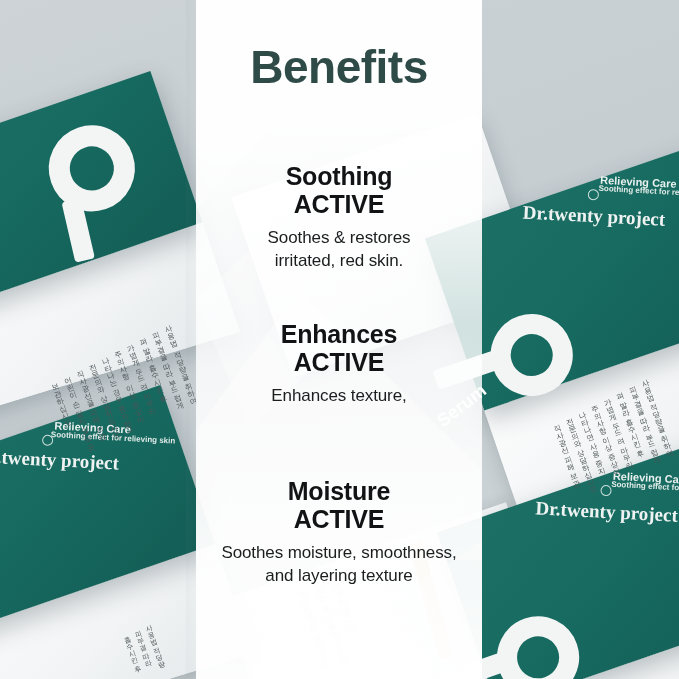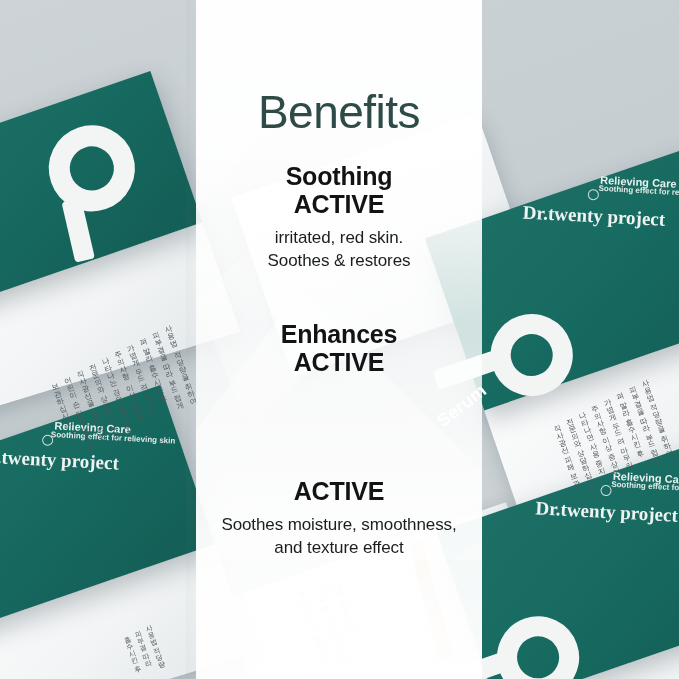--- a/index.html
+++ b/index.html
@@ -102,21 +102,21 @@
     content:"";position:absolute;left:-10px;top:0;width:12px;height:100%;
     background:linear-gradient(90deg,rgba(120,140,150,.05),rgba(120,140,150,0));
   }
 
   #content{
     position:absolute;left:196px;top:0;width:286px;height:679px;
     z-index:60;text-align:center;
   }
   #title{
     position:absolute;left:0;top:40px;width:100%;
-    font-size:46px;font-weight:400;color:#2e4b47;letter-spacing:-.5px;margin-top:45px;
+    font-size:46px;font-weight:700;color:#2e4b47;letter-spacing:-.5px;
   }
   .benefit{position:absolute;left:0;width:100%;}
   .b-head{
     font-size:25px;font-weight:700;color:#111314;line-height:1.12;
     letter-spacing:-.2px;
   }
   .b-head .l2{display:block;}
   .b-body{
     margin-top:9px;font-size:17px;color:#1b1d1e;line-height:1.33;
     font-weight:400;letter-spacing:-.1px;
@@ -247,38 +247,40 @@
   <div id="content">
 
     <div id="title">Benefits</div>
 
     <div class="benefit" id="b1">
       <div class="b-head">
         <span>Soothing</span>
         <span class="l2">ACTIVE</span>
       </div>
       <div class="b-body">
+        <span>Soothes &amp; restores</span>
         <span>irritated, red skin.</span>
-        <span>Soothes &amp; restores</span>
       </div>
     </div>
 
     <div class="benefit" id="b2">
       <div class="b-head">
         <span>Enhances</span>
         <span class="l2">ACTIVE</span>
       </div>
       <div class="b-body">
+        <span>Enhances texture,</span>
       </div>
     </div>
 
     <div class="benefit" id="b3">
       <div class="b-head">
+        <span>Moisture</span>
         <span class="l2">ACTIVE</span>
       </div>
       <div class="b-body">
         <span>Soothes moisture, smoothness,</span>
-        <span>and texture effect</span>
+        <span>and layering texture</span>
       </div>
     </div>
 
   </div>
 </div>
 
 </body></html>

